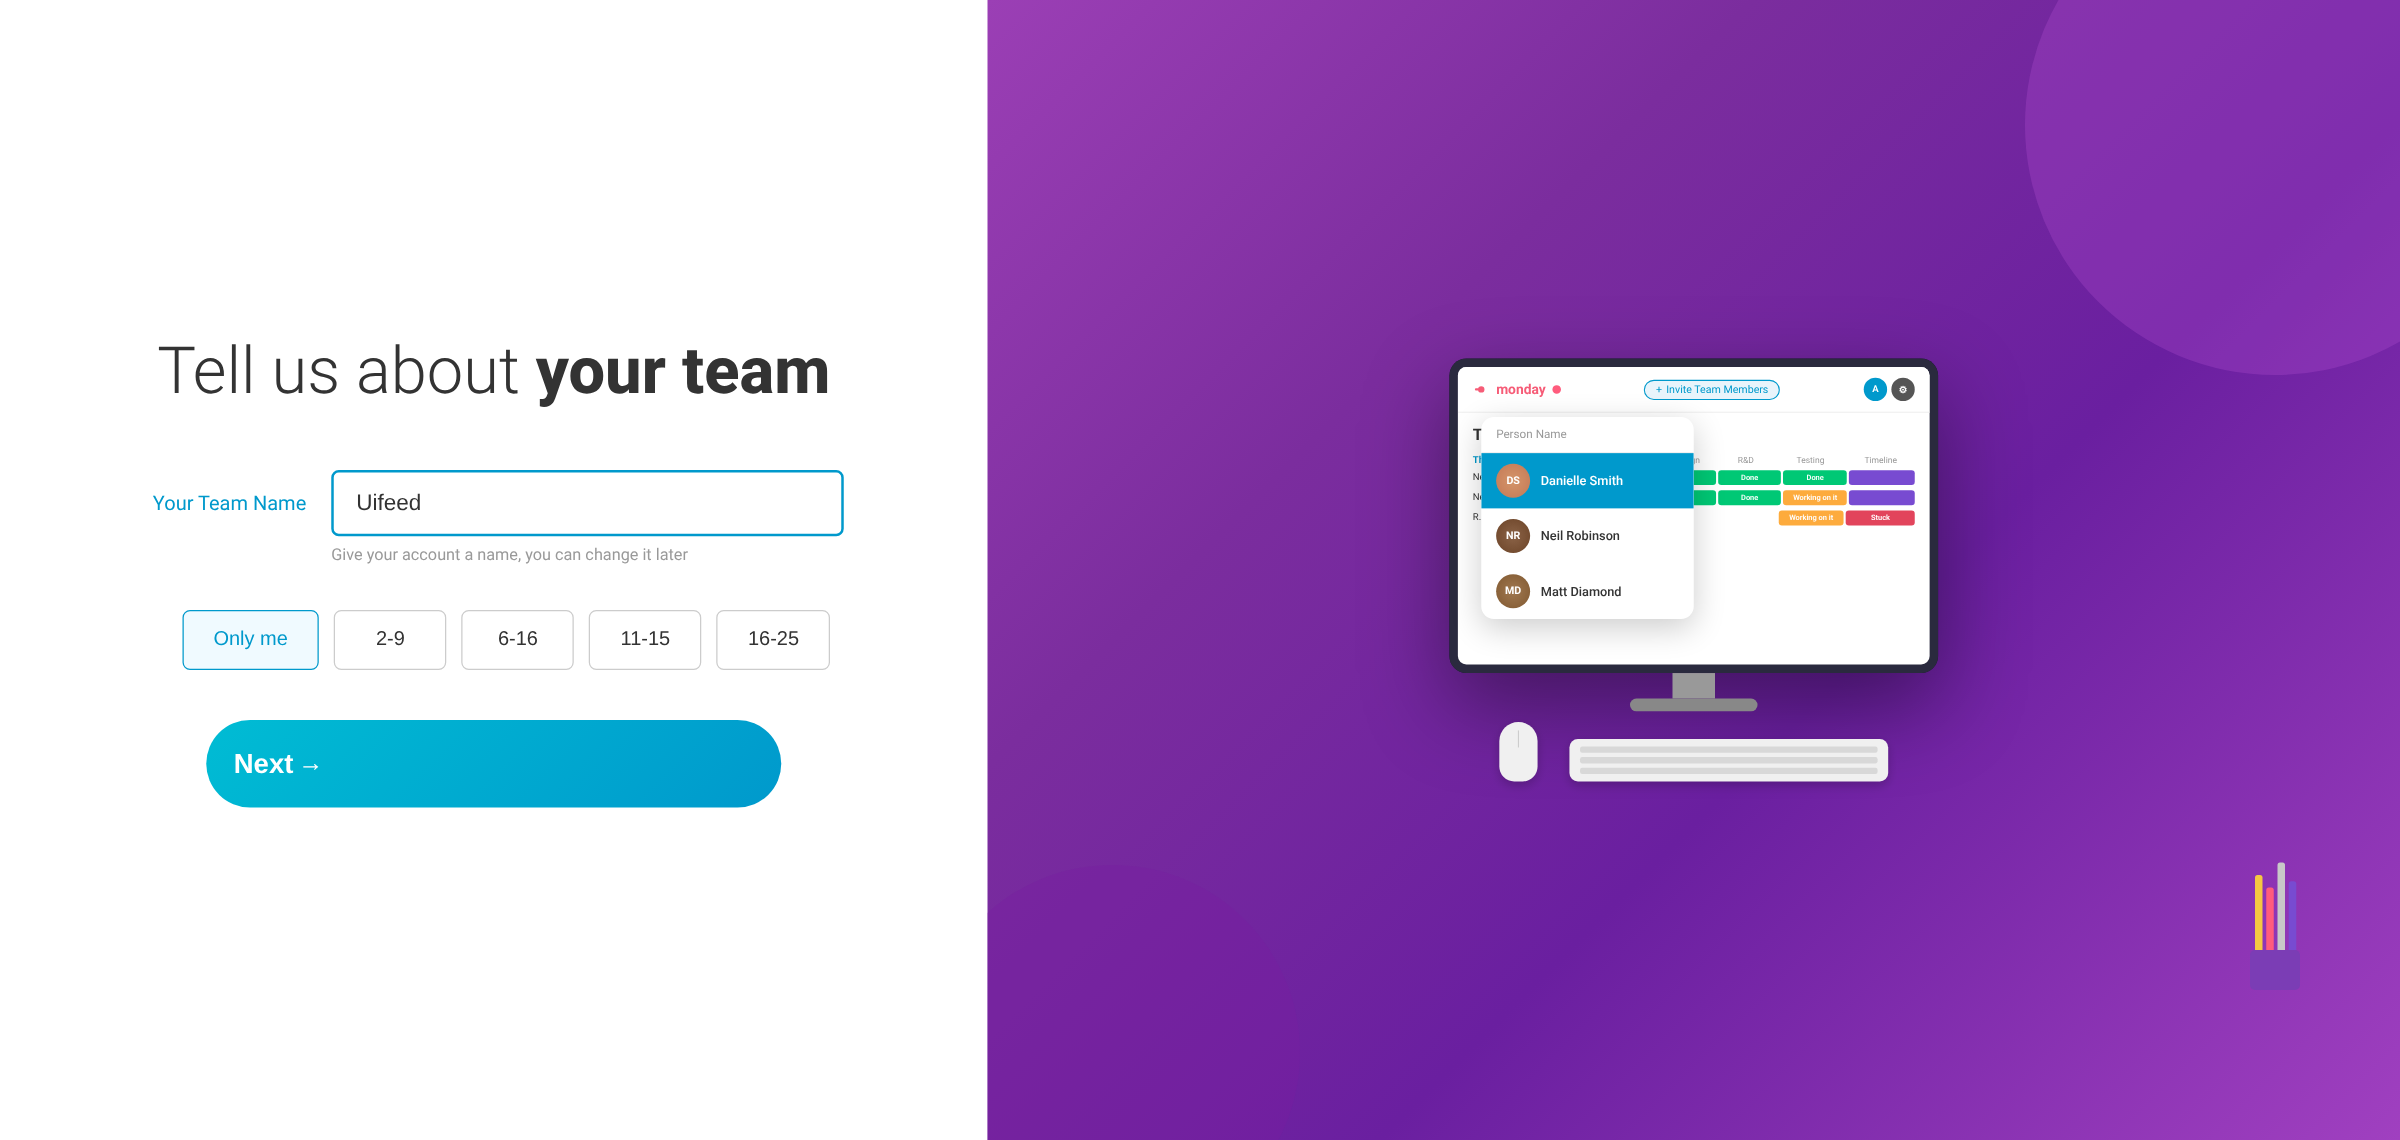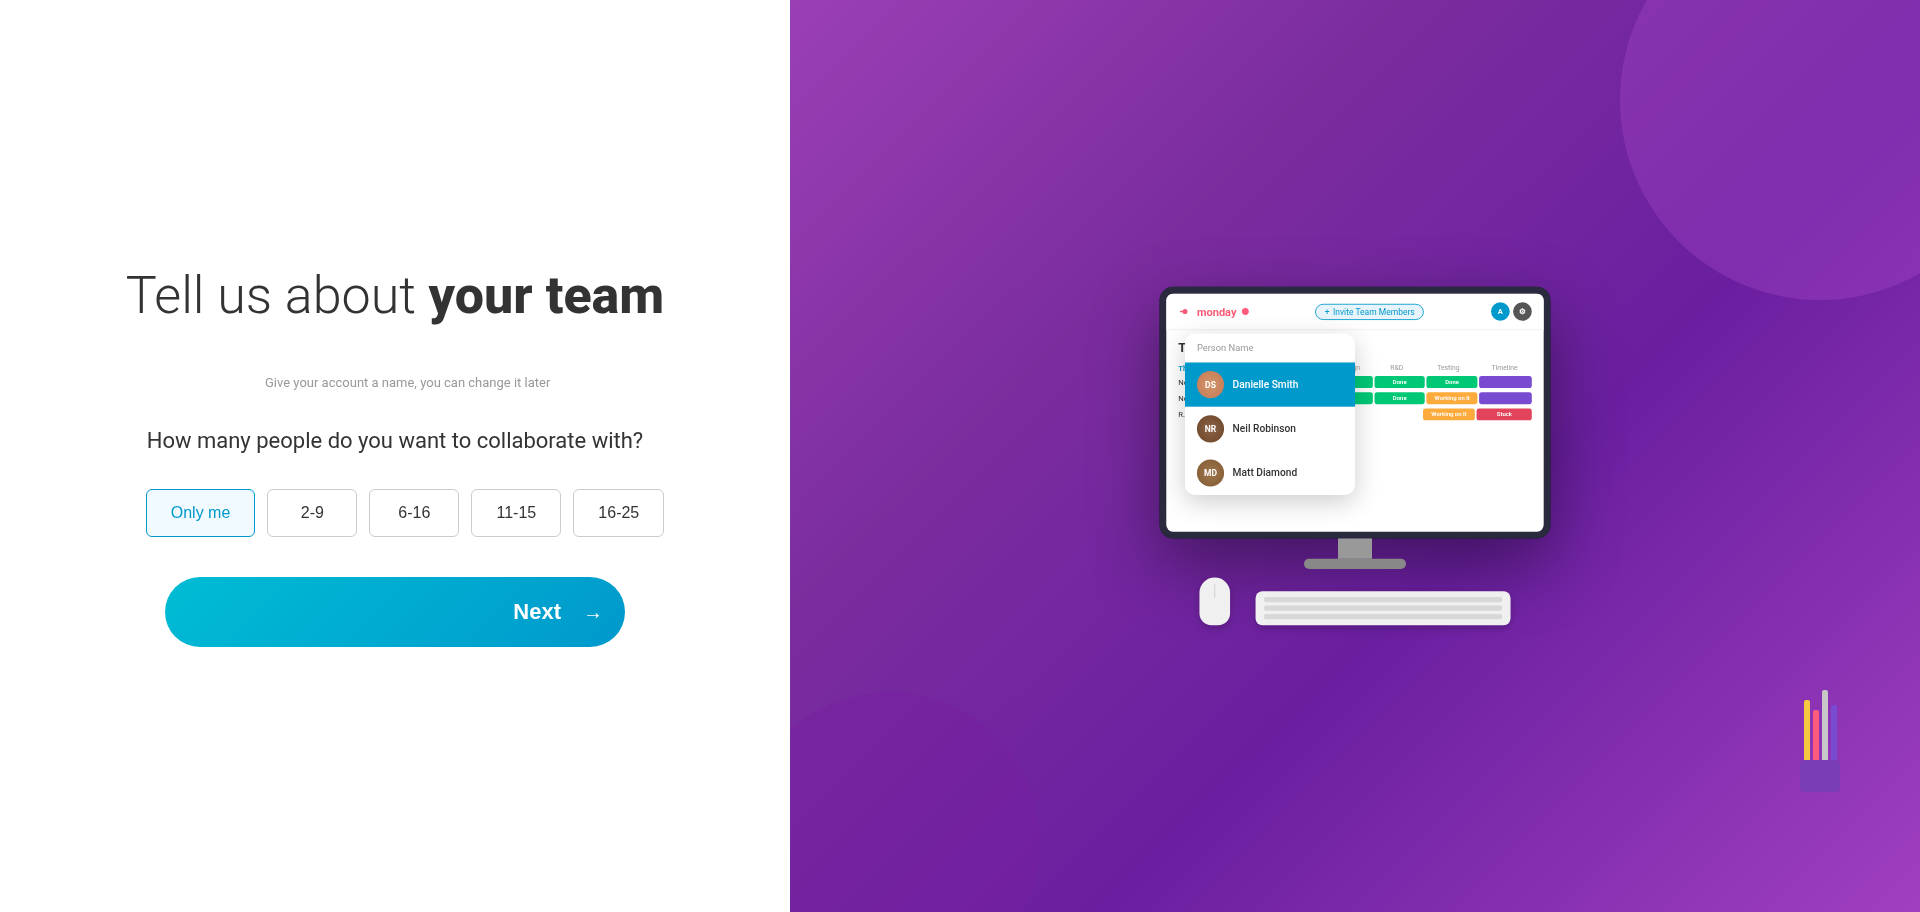--- a/index.html
+++ b/index.html
@@ -123,22 +123,22 @@
       padding: 22px;
       background: linear-gradient(135deg, #00bcd4, #0099cc);
       border: none;
       border-radius: 50px;
       color: #fff;
       font-size: 22px;
       font-weight: 600;
       cursor: pointer;
       display: flex;
       align-items: center;
-      justify-content: flex-end;
-      gap: 22px;
+      justify-content: flex-start;
+      gap: 4px;
       transition: opacity 0.2s;
     }
 
     .arrow-icon {
       font-size: 20px;
     }
 
     
     .right-panel {
       flex: 1;
@@ -507,24 +507,27 @@
   </style>
 </head>
 <body>
 
 <div class="left-panel">
   <h1 class="page-title">
     <span>Tell us about </span><strong>your team</strong>
   </h1>
 
   <div style="width:100%; display:flex; flex-direction:column; align-items:flex-start; max-width:560px;">
+    <div class="form-group">
+      <label class="field-label">Your Team Name</label>
+      <input class="team-name-input" value="Uifeed" type="text" placeholder="Your Team Name" style="">
+    </div>
     <span class="helper-text">Give your account a name, you can change it later</span>
   </div>
 
-  <p class="collaborate-question">How many people do you want to collaborate with?</p>
 
   <div class="options-grid">
     <div class="options-row">
       <button class="option-btn selected">Only me</button>
       <button class="option-btn">2-9</button>
       <button class="option-btn">6-16</button>
       <button class="option-btn">11-15</button>
       <button class="option-btn">16-25</button>
     </div>
   </div>

